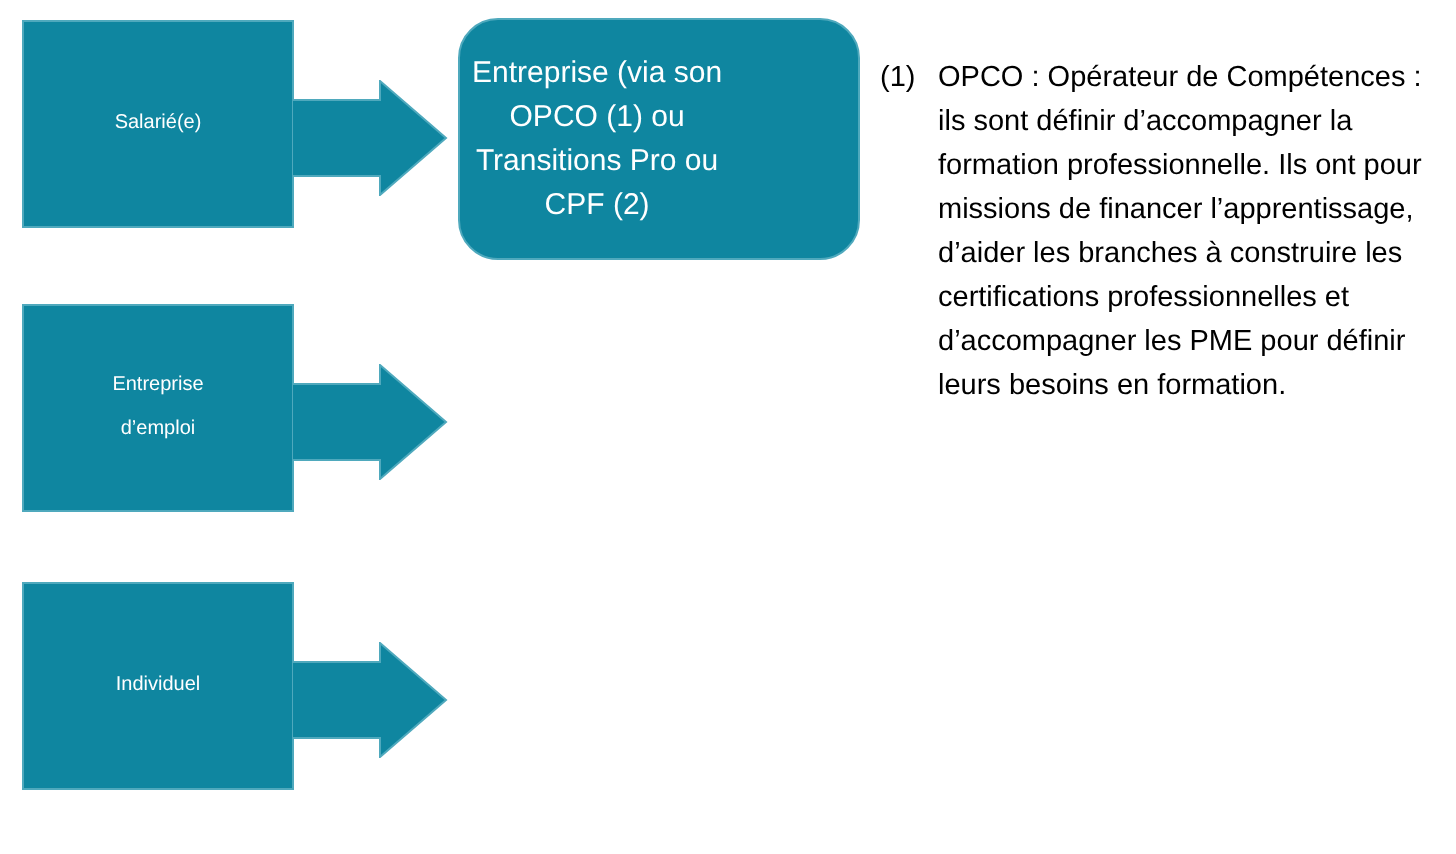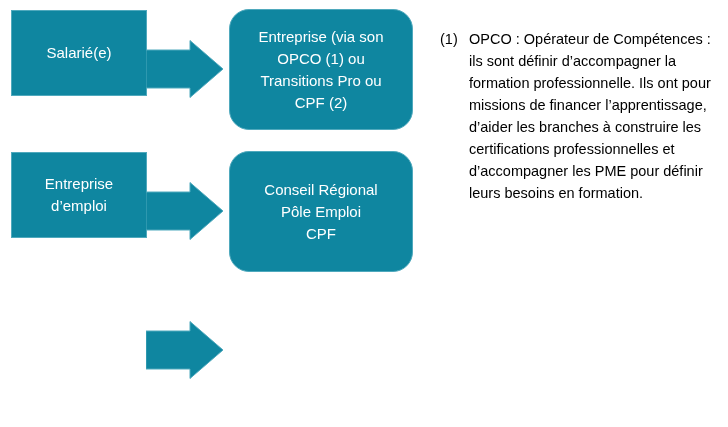--- a/index.html
+++ b/index.html
@@ -13,34 +13,34 @@
   html,body{background:var(--bg);}
   .canvas{
     position:relative;width:728px;height:427px;background:var(--bg);
     font-family:"Liberation Sans",sans-serif;overflow:hidden;
   }
   .row{position:absolute;left:11px;width:401px;height:120px;}
   .row-0{top:10px;}
   .row-1{top:152px;}
   .row-2{top:291px;}
   .src{
-    position:absolute;left:0;top:0;width:136px;height:86px;
+    position:absolute;left:0;top:0;width:136px;height:104px;
     background:var(--shape);border:1px solid var(--shape-border);
     display:flex;align-items:center;justify-content:center;
-    color:var(--label);font-size:15px;line-height:22px;text-align:center;
+    color:var(--label);font-size:10px;line-height:22px;text-align:center;
     white-space:pre-line;
   }
   .arrow{position:absolute;left:135px;top:30px;width:78px;height:58px;}
   .arrow svg{display:block;width:78px;height:58px;}
   .arrow polygon{fill:var(--shape);stroke:var(--shape-border);stroke-width:1;}
   .tgt{
-    position:absolute;left:218px;top:-1px;width:184px;height:121px;
+    position:absolute;left:218px;top:-1px;width:201px;height:121px;
     background:var(--shape);border:1px solid var(--shape-border);
     border-radius:20px;
-    display:flex;align-items:center;justify-content:center;
+    display:flex;align-items:center;
     color:var(--label);font-size:15px;line-height:22px;text-align:center;
     white-space:pre-line;padding:0 6px;
   }
   .note{
     position:absolute;left:440px;top:28px;width:286px;
     display:flex;align-items:flex-start;
     color:var(--note-text);font-size:14.5px;line-height:22px;
   }
   .note .marker{width:29px;flex:none;}
   .note .body{flex:1;max-width:252px;}
@@ -70,28 +70,26 @@
   <div class="row row-1">
     <div class="src">
       <span>Entreprise
 d’emploi</span>
     </div>
     <div class="arrow">
       <svg viewBox="0 0 78 58" aria-hidden="true">
         <polygon points="0,10 44,10 44,0.5 77,29 44,57.5 44,48 0,48"></polygon>
       </svg>
     </div>
-    <div class="tgt">
-      <span>Conseil Régional
-Pôle Emploi
-CPF</span>
-    </div>
   </div>
 
   <div class="row row-2">
+    <div class="src">
+      <span>Individuel</span>
+    </div>
     <div class="arrow">
       <svg viewBox="0 0 78 58" aria-hidden="true">
         <polygon points="0,10 44,10 44,0.5 77,29 44,57.5 44,48 0,48"></polygon>
       </svg>
     </div>
   </div>
 
   <div class="note">
     <span class="marker">(1)</span>
     <span class="body">OPCO : Opérateur de Compétences : ils sont définir d’accompagner la formation professionnelle. Ils ont pour missions de financer l’apprentissage, d’aider les branches à construire les certifications professionnelles et d’accompagner les PME pour définir leurs besoins en formation.</span>

